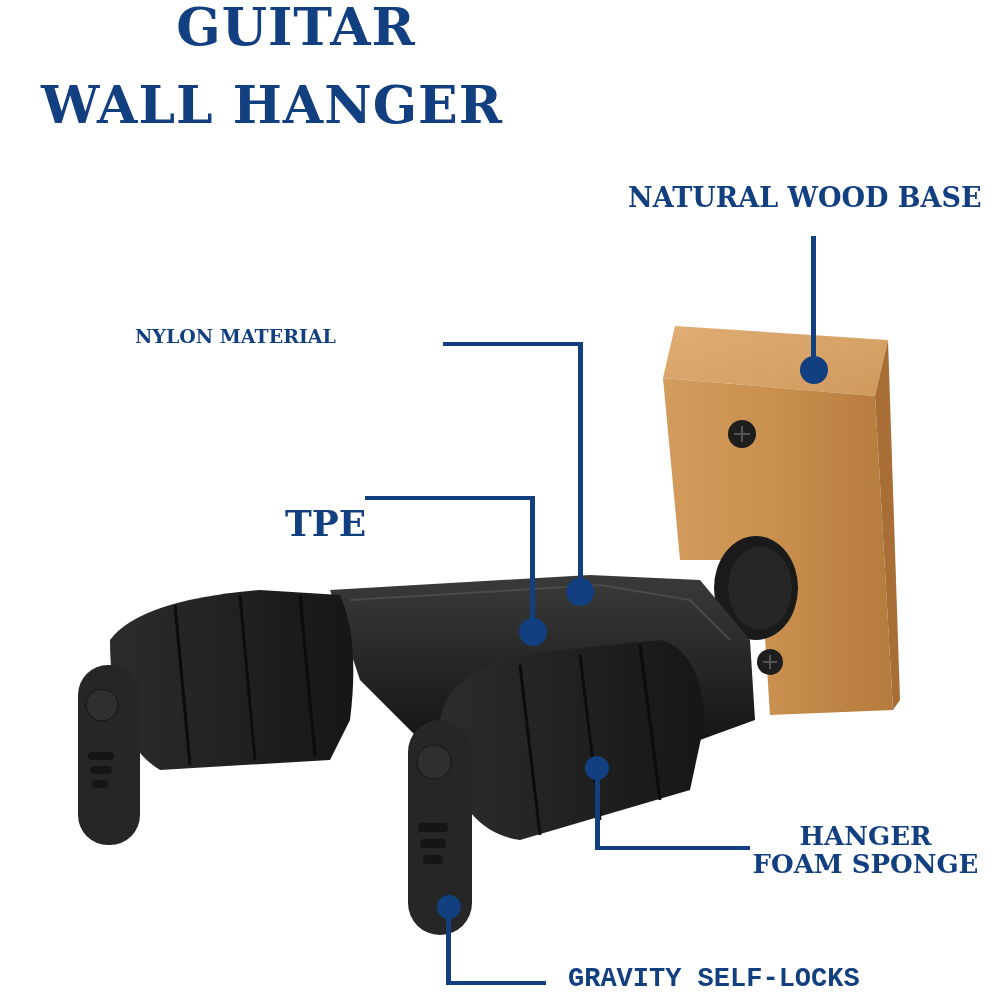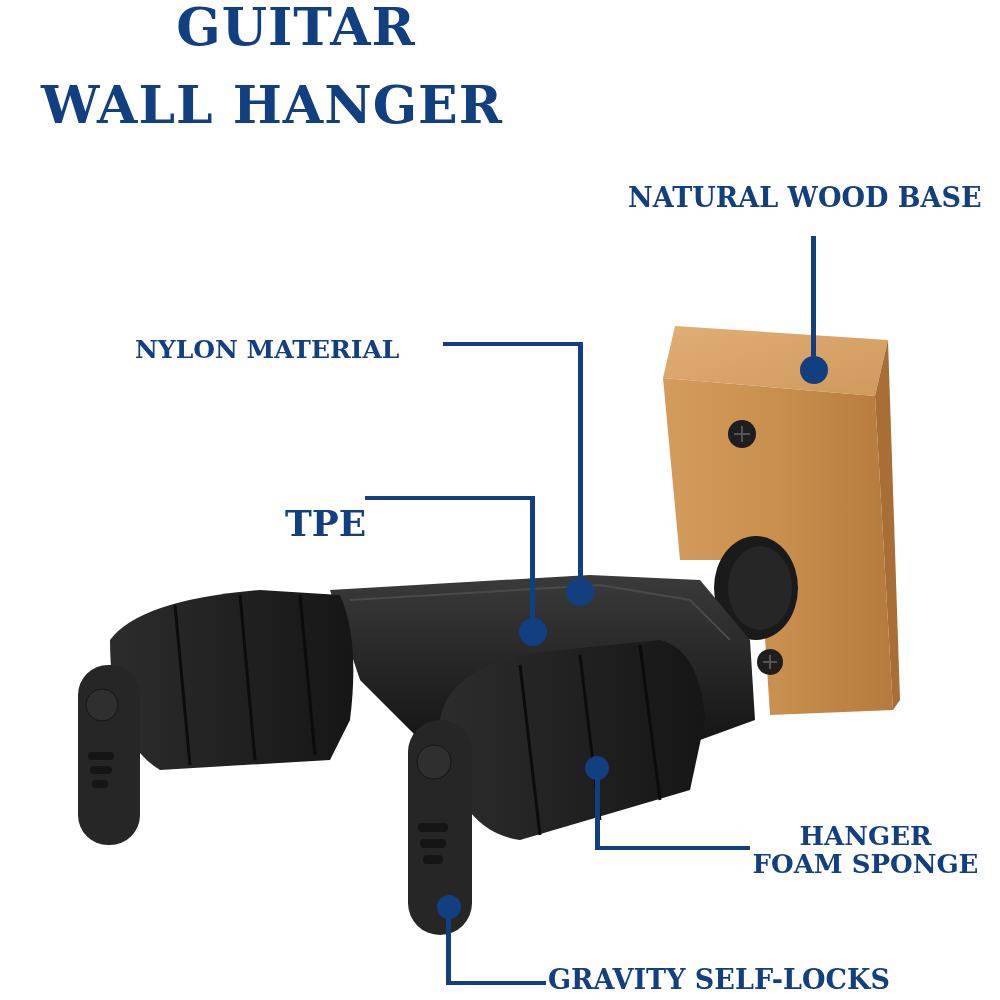--- a/index.html
+++ b/index.html
@@ -79,34 +79,34 @@
   <rect x="423" y="855" width="20" height="9" rx="4" fill="#151515"></rect>
 </svg>
 
 <div class="title t1">GUITAR</div>
 <div class="title t2">WALL HANGER</div>
 
 <div class="label" style="left:628px; top:182px; font-size:27px;">NATURAL WOOD BASE</div>
 <div class="line" style="left:811px; top:236px; width:5px; height:132px;"></div>
 <div class="dot" style="left:800px; top:356px;"></div>
 
-<div class="label" style="left:135px; top:335px; font-size:25px;">NYLON MATERIAL</div>
+<div class="label" style="left:135px; top:325px; font-size:19px;">NYLON MATERIAL</div>
 <div class="line" style="left:443px; top:342px; width:140px; height:4px;"></div>
 <div class="line" style="left:578px; top:342px; width:5px; height:240px;"></div>
 <div class="dot" style="left:566px; top:578px;"></div>
 
 <div class="label" style="left:285px; top:502px; font-size:36px;">TPE</div>
 <div class="line" style="left:365px; top:496px; width:170px; height:4px;"></div>
 <div class="line" style="left:530px; top:496px; width:5px; height:125px;"></div>
 <div class="dot" style="left:519px; top:618px;"></div>
 
 <div class="dot" style="left:585px; top:756px; width:24px; height:24px;"></div>
 <div class="line" style="left:595px; top:770px; width:5px; height:80px;"></div>
 <div class="line" style="left:595px; top:846px; width:155px; height:4px;"></div>
 <div class="label" style="left:748px; top:822px; width:235px; text-align:center; font-size:26px; line-height:28px;">
   <div>HANGER</div>
   <div>FOAM SPONGE</div>
 </div>
 
 <div class="dot" style="left:437px; top:895px; width:24px; height:24px;"></div>
 <div class="line" style="left:446px; top:905px; width:5px; height:80px;"></div>
 <div class="line" style="left:446px; top:981px; width:100px; height:4px;"></div>
-<div class="label" style="left:548px; top:964px; font-size:27px;">GRAVITY SELF-LOCKS</div>
+<div class="label" style="left:568px; top:964px; font-size:27px;font-family:Liberation Mono, monospace;">GRAVITY SELF-LOCKS</div>
 
 </body></html>

